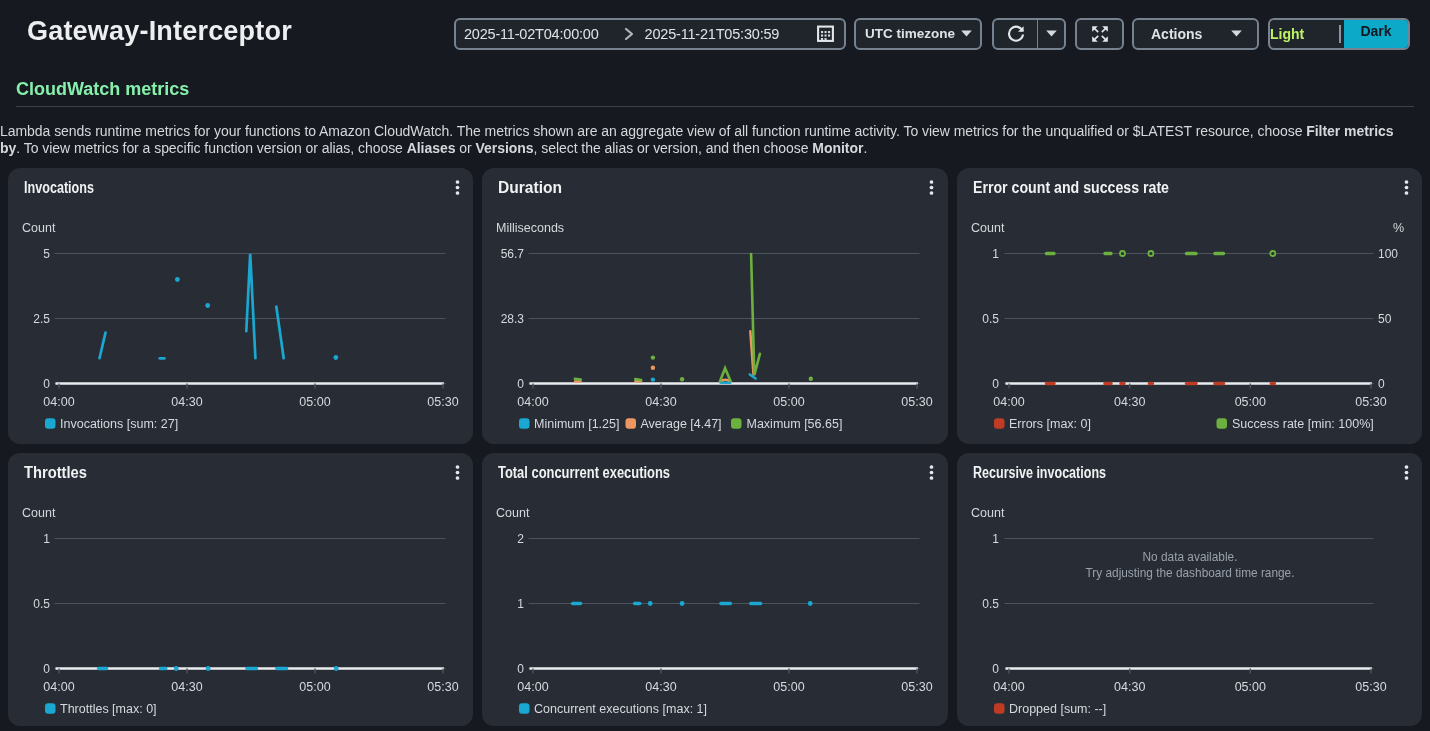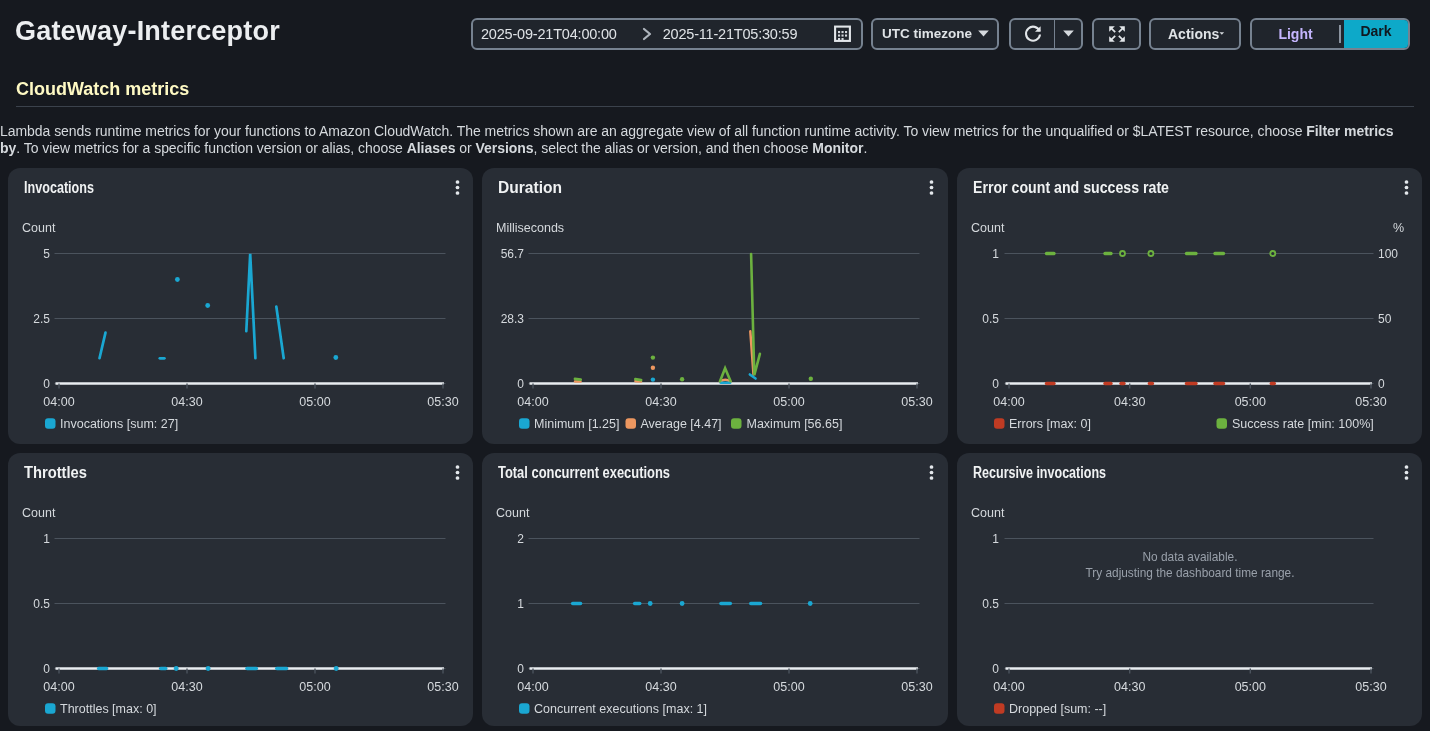--- a/index.html
+++ b/index.html
@@ -1,53 +1,53 @@
 <!DOCTYPE html>
 <html><head><meta charset="utf-8"><title>Gateway-Interceptor</title>
 <style>
 * { margin:0; padding:0; box-sizing:border-box; }
 html,body { width:1430px; height:731px; background:#16191f; font-family:"Liberation Sans", sans-serif; overflow:hidden; }
 .hdr { position:relative; height:66px; }
-h1 { position:absolute; left:15px; top:16px; font-size:27px; color:#eceef0; letter-spacing:0.2px; }
+h1 { position:absolute; left:27px; top:16px; font-size:27px; color:#eceef0; letter-spacing:0.2px; }
 .toolbar { position:absolute; right:20px; top:17.5px; display:flex; align-items:center; }
 .btn { height:32px; border:2px solid #768290; border-radius:6px; background:#20252c; color:#dfe3e6;
        display:flex; align-items:center; font-size:14px; font-weight:bold; white-space:nowrap; }
 .dateb { width:392px; font-weight:normal; padding:0 10px 0 8px; margin-right:8px; font-size:14.5px; letter-spacing:-0.2px; }
 .dateb .chv { margin:0 10px 0 24px; display:flex; }
 .dateb .calw { margin-left:auto; display:flex; }
 .utcb { width:128px; justify-content:space-between; padding:0 7px 0 9px; margin-right:10px; font-size:13.5px; }
 .utcb svg { margin-left:0 !important; }
 .splitb { margin-right:9px; padding:0; }
 .seg1 { display:flex; align-items:center; justify-content:center; width:43px; height:100%; }
 .segdiv { width:1px; height:100%; background:#768290; }
 .seg2 { display:flex; align-items:center; justify-content:center; width:26px; height:100%; }
 .fsb { width:49px; justify-content:center; margin-right:8px; }
-.actb { width:92px; justify-content:space-between; padding:0 14px 0 17px; margin-right:9px; }
+.actb { width:127px; justify-content:space-between; padding:0 14px 0 17px; margin-right:9px; }
 .actb svg { margin-left:0 !important; }
 .toggle { height:32px; border:2px solid #768290; border-radius:6px; background:#20252c; display:flex; align-items:center; overflow:hidden; }
-.tl { width:87px; text-align:center; color:#c4b5fd; font-size:14px; font-weight:bold; }
+.tl { width:69px; text-align:left; color:#bef264; font-size:14px; font-weight:bold; }
 .tdiv { width:2px; height:18px; background:#8b94a0; margin-right:3px; }
 .td { width:64px; height:36px; line-height:30px; text-align:center; background:#0da9c9; color:#101820; font-size:14px; font-weight:bold; }
-h2 { position:absolute; left:16px; top:79px; font-size:18px; color:#fef9c3; }
+h2 { position:absolute; left:16px; top:79px; font-size:18px; color:#86efac; }
 .divider { position:absolute; left:16px; right:16px; top:106px; border-top:1px solid #3b424c; }
 .para { position:absolute; left:0; top:123px; width:1406px; font-size:14px; letter-spacing:-0.045px; line-height:17.2px; color:#d5d9dd; }
 .wrap { position:relative; }
 .grid { position:absolute; left:8px; top:168px; width:1414px; display:grid; grid-template-columns:repeat(3,1fr); grid-template-rows:276px 273px; gap:9px; }
 .card { background:#282d35; border-radius:12px; overflow:hidden; }
 .chart { display:block; }
 b { font-weight:bold; }
 </style></head>
 <body>
 <div class="wrap">
 
 <div class="hdr">
   <h1>Gateway-Interceptor</h1>
   <div class="toolbar">
     <div class="btn dateb">
-      <span>2025-09-21T04:00:00</span>
+      <span>2025-11-02T04:00:00</span>
           <span class="chv">
             <svg width="12" height="14" viewBox="0 0 12 14">
               <path d="M3 2 L9 7 L3 12" fill="none" stroke="#aeb5bd" stroke-width="2.2" stroke-linecap="round" stroke-linejoin="round"></path>
             </svg>
           </span>
           <span>2025-11-21T05:30:59</span>
           <span class="calw">
             <svg width="17" height="17" viewBox="0 0 17 17">
               <rect x="1.1" y="1.6" width="14.8" height="14.3" fill="none" stroke="#e2e6e9" stroke-width="2.1"></rect>
               <rect x="4" y="6" width="2.1" height="2.1" fill="#d5d9dd"></rect>

